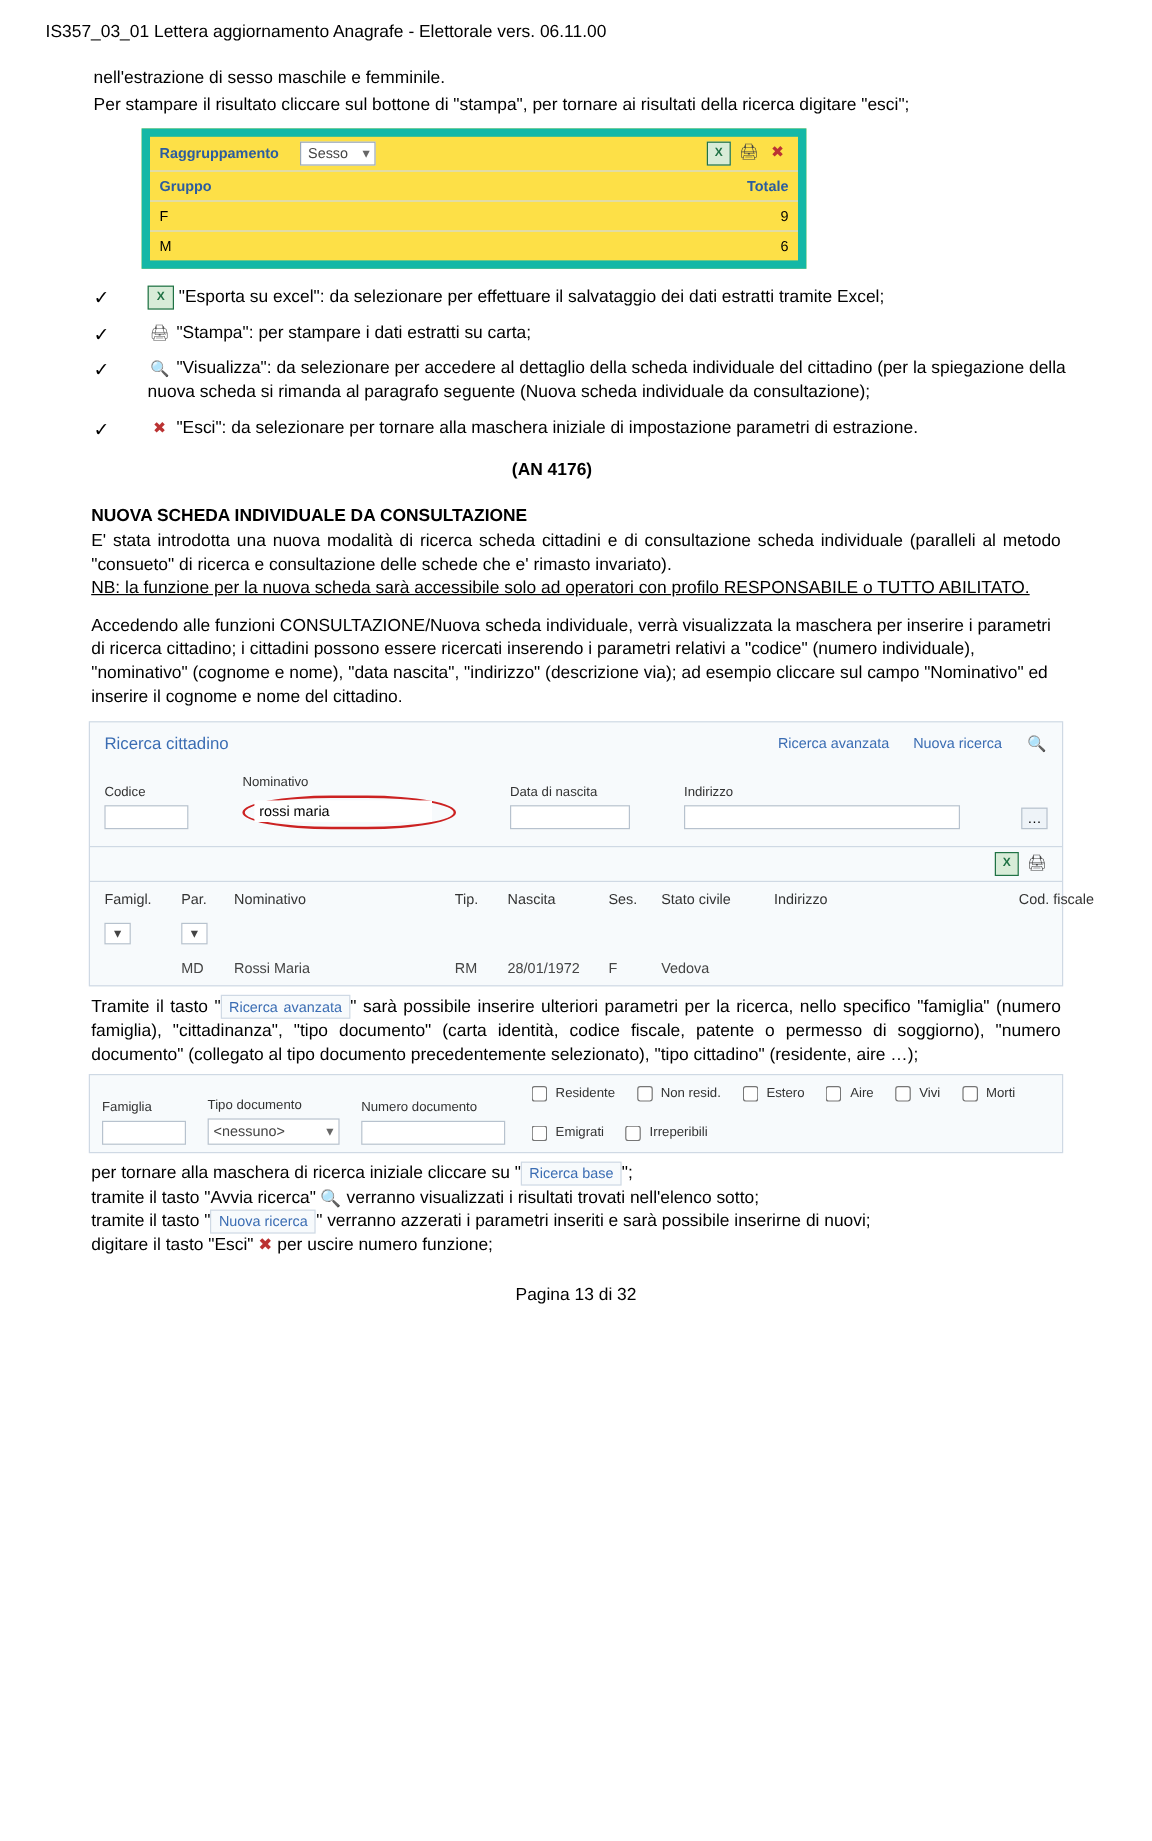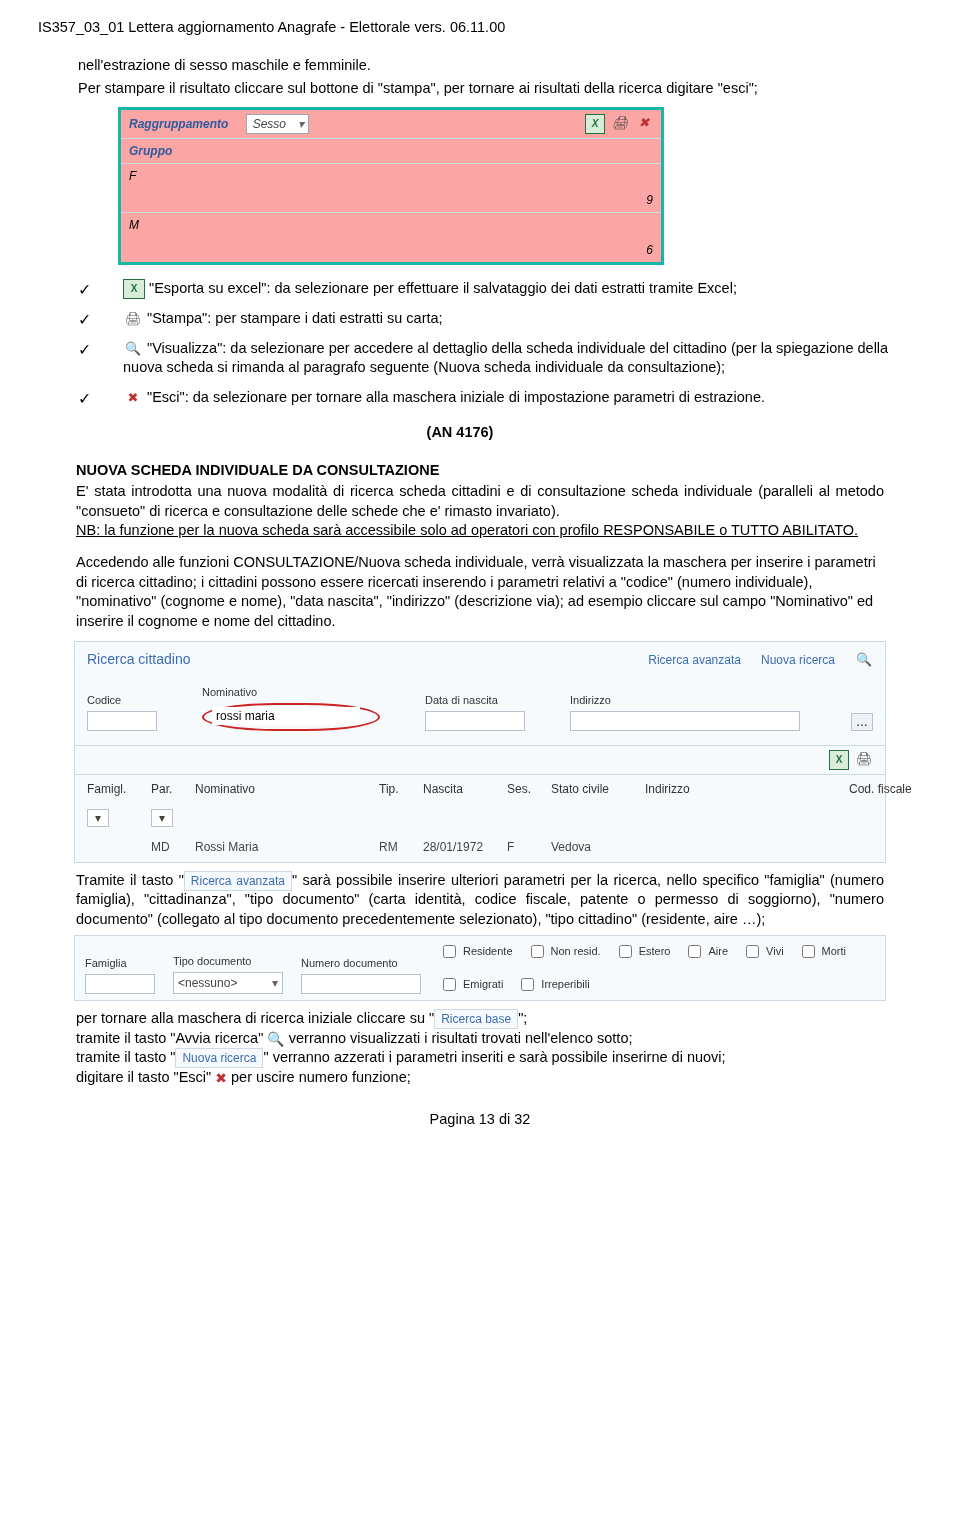--- a/index.html
+++ b/index.html
@@ -8,22 +8,22 @@
     color: #000;
     background: #fff;
     margin: 0;
     padding: 18px 38px 20px 38px;
     width: 960px;
     box-sizing: border-box;
     line-height: 1.35;
   }
   .header-code { font-size: 14.5px; margin-bottom: 18px; }
   .para { margin: 0 0 4px 40px; }
-  .ui-panel1 { margin: 8px 0 14px 80px; width: 540px; border: 3px solid #14b8a6; background:#fca5a5; font-size:12px;font-style:italic; }
-  .ui-panel1 .row { display:flex; border-top:1px solid #cfd9e4;flex-direction:column; }
+  .ui-panel1 { margin: 8px 0 14px 80px; width: 540px; border: 7px solid #14b8a6; background:#fde047; font-size:12px; }
+  .ui-panel1 .row { display:flex; border-top:1px solid #cfd9e4; }
   .ui-panel1 .row:first-child { border-top:none; }
   .ui-panel1 .cell { padding:4px 8px; flex:1; }
   .ui-panel1 .hdr { color:#2b5ca0; font-weight:bold; }
   .ui-icons-top { display:flex; justify-content:space-between; align-items:center; padding:4px 8px; }
   .mini-select { display:inline-block; border:1px solid #9aa8b8; background:#fff; padding:1px 22px 1px 6px; position:relative; font-size:12px; color:#444;}
   .mini-select:after { content:"▾"; position:absolute; right:4px; color:#666;}
   .toolbar-icons { display:flex; gap:6px;}
   .ico { width:18px; height:18px; display:inline-flex; align-items:center; justify-content:center; font-size:13px;}
   .ico.excel { color:#207245; border:1px solid #207245; background:#d8ecd8; font-weight:bold; font-size:10px;}
   .ico.print { color:#444; }
@@ -86,20 +86,21 @@
       <span class="mini-select">Sesso</span>
     </div>
     <div class="toolbar-icons">
       <span class="ico excel">X</span>
       <span class="ico print">🖨</span>
       <span class="ico exit">✖</span>
     </div>
   </div>
   <div class="row">
     <div class="cell hdr">Gruppo</div>
+    <div class="cell hdr" style="text-align:right;">Totale</div>
   </div>
   <div class="row">
     <div class="cell">F</div>
     <div class="cell" style="text-align:right;">9</div>
   </div>
   <div class="row">
     <div class="cell">M</div>
     <div class="cell" style="text-align:right;">6</div>
   </div>
 </div>

